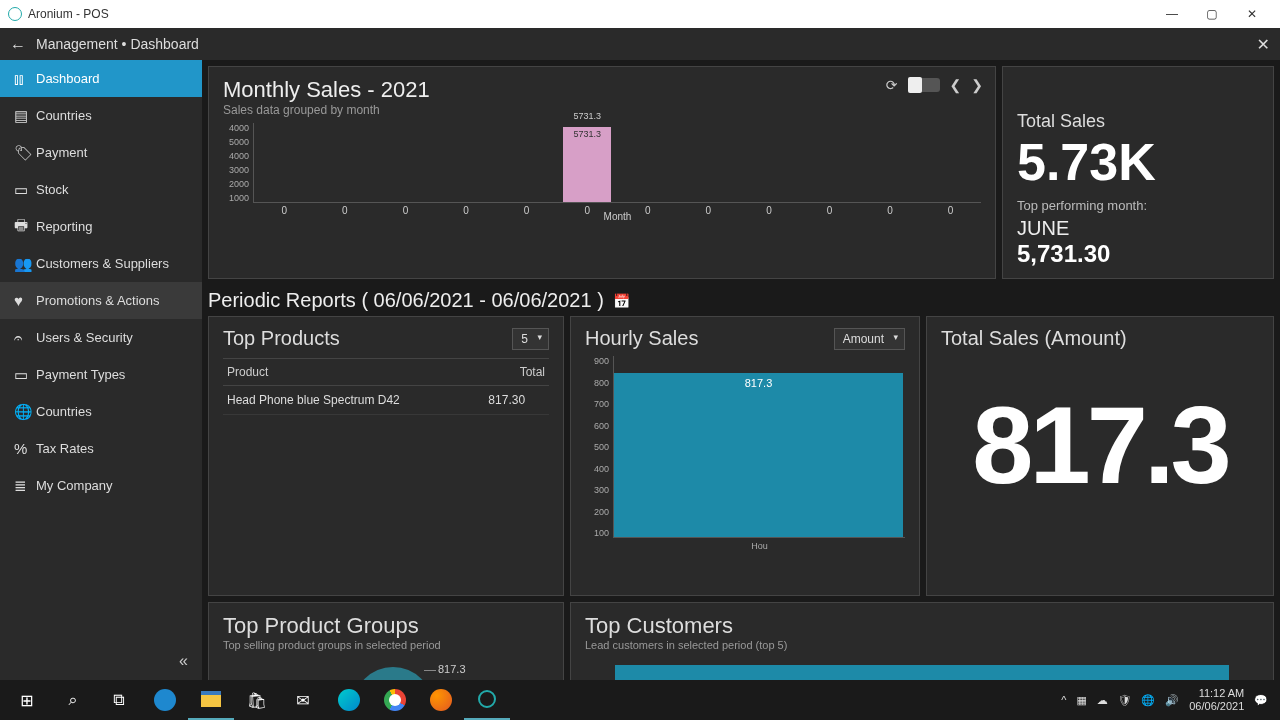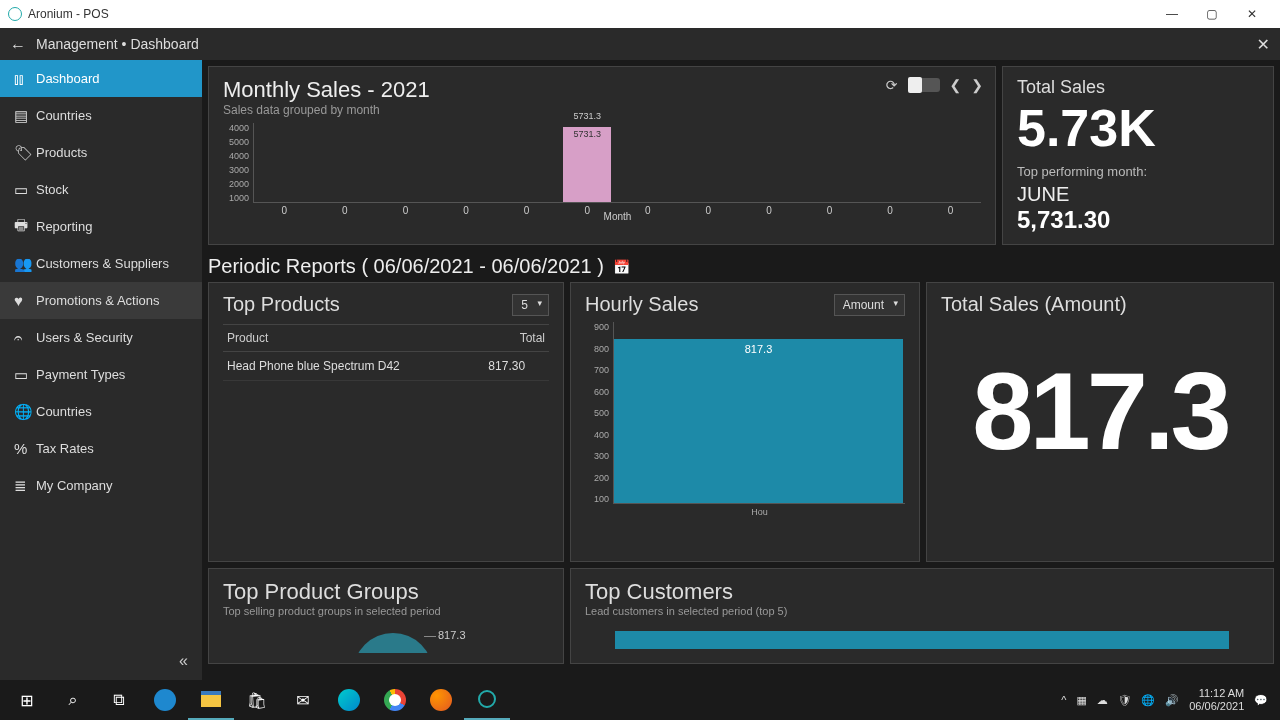--- a/index.html
+++ b/index.html
@@ -46,21 +46,21 @@
 .chart-monthly .bars { position:absolute; bottom:0; left:0; right:0; display:flex; height:100%; }
 .chart-monthly .barcol { flex:1; display:flex; flex-direction:column; align-items:center; justify-content:flex-end; position:relative;text-decoration:underline; }
 .chart-monthly .bar { width:80%; background:#d79fc7; position:relative; }
 .chart-monthly .barlabel { position:absolute; top:2px; left:50%; transform:translateX(-50%); font-size:9px; color:#333; }
 .chart-monthly .bartop { position:absolute; top:-12px; left:50%; transform:translateX(-50%); font-size:9px; color:#ccc; white-space:nowrap; }
 .chart-monthly .xval { position:absolute; bottom:-14px; font-size:10px; color:#ccc; left:50%; transform:translateX(-50%); }
 .chart-monthly .xlabel { position:absolute; bottom:-20px; left:50%; transform:translateX(-50%); font-size:10px; color:#ccc; }
 
 
 .total { width:272px; }
-.total h3 { font-size:18px; font-weight:300; }
+.total h3 { font-size:18px; font-weight:300;margin-top:34px; }
 .total .big { font-size:52px; font-weight:700; color:#fff; line-height:1; margin:4px 0 10px; }
 .total .lbl { font-size:13px; color:#bbb; }
 .total .month { font-size:20px; color:#eee; margin-top:4px; }
 .total .amt { font-size:24px; font-weight:600; color:#fff; }
 
 
 .periodic-hdr { display:flex; align-items:center; gap:10px; padding:4px 0; color:#eee; font-size:20px; font-weight:300; }
 .periodic-hdr .cal { font-size:14px; cursor:pointer; }
 
 
@@ -141,21 +141,21 @@
     <div class="item active">
         <span class="icon">⫾⫾</span>
         <span>Dashboard</span>
       </div>
     <div class="item">
         <span class="icon">▤</span>
         <span>Countries</span>
       </div>
     <div class="item">
         <span class="icon">🏷</span>
-        <span>Products</span>
+        <span>Payment</span>
       </div>
     <div class="item">
         <span class="icon">▭</span>
         <span>Stock</span>
       </div>
     <div class="item">
         <span class="icon">🖶</span>
         <span>Reporting</span>
       </div>
     <div class="item">

